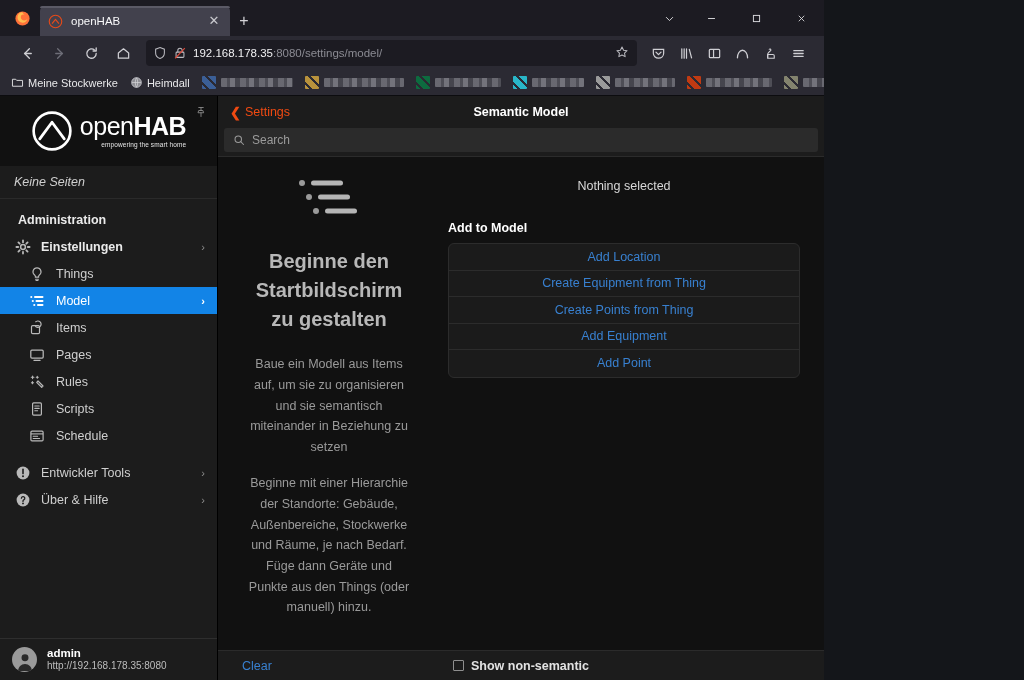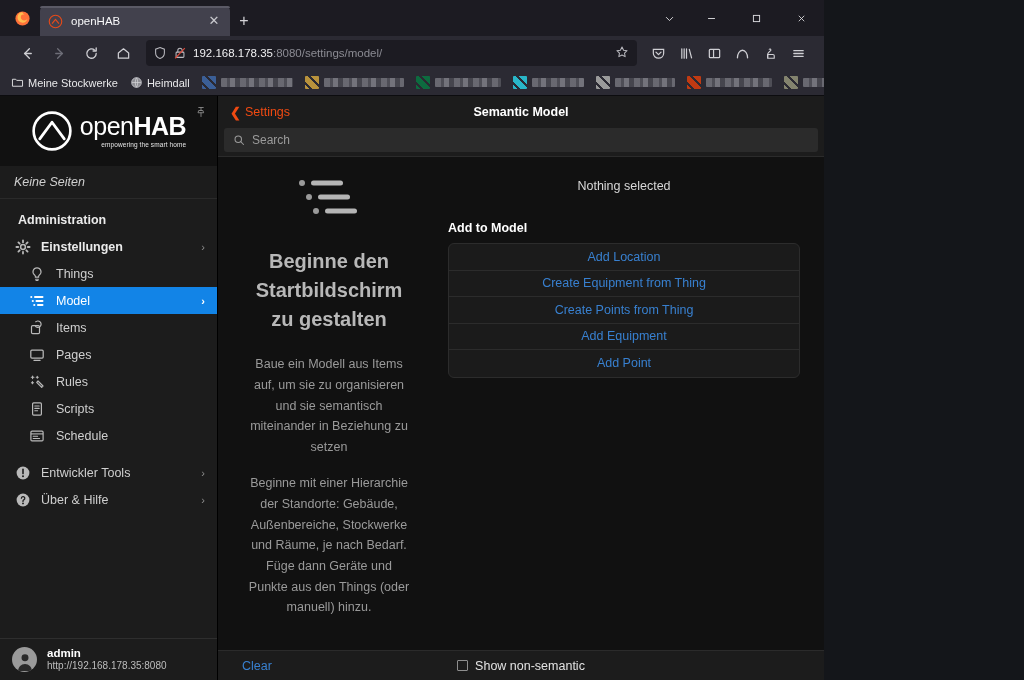--- a/index.html
+++ b/index.html
@@ -166,21 +166,21 @@
     font-size: 12.5px; color: #3880d0; border-bottom: 1px solid #2c2c2c;
   }
   .blbtn:last-child { border-bottom: none; }
 
   .footer {
     height: 30px; flex: 0 0 30px; background: #1c1c1c; border-top: 1px solid #2b2b2b;
     display: flex; align-items: center; padding: 0 24px; position: relative;
   }
   .clear-link { font-size: 12.5px; color: #3880d0; }
   .nonsem { position: absolute; left: 0; right: 0; display: flex; align-items: center;
-            justify-content: center; gap: 7px; pointer-events: none; }
+            justify-content: center; gap: 7px; pointer-events: none; font-weight: bold; }
   .cbox { width: 11px; height: 11px; border: 1px solid #8e8e8e; border-radius: 1px; background: transparent; }
   .nonsem-lbl { font-size: 12.5px; color: #e2e2e2; }
 </style>
 </head>
 <body>
 
 <div class="browser">
 
   <div class="tabstrip">
     <div class="ff-logo">

